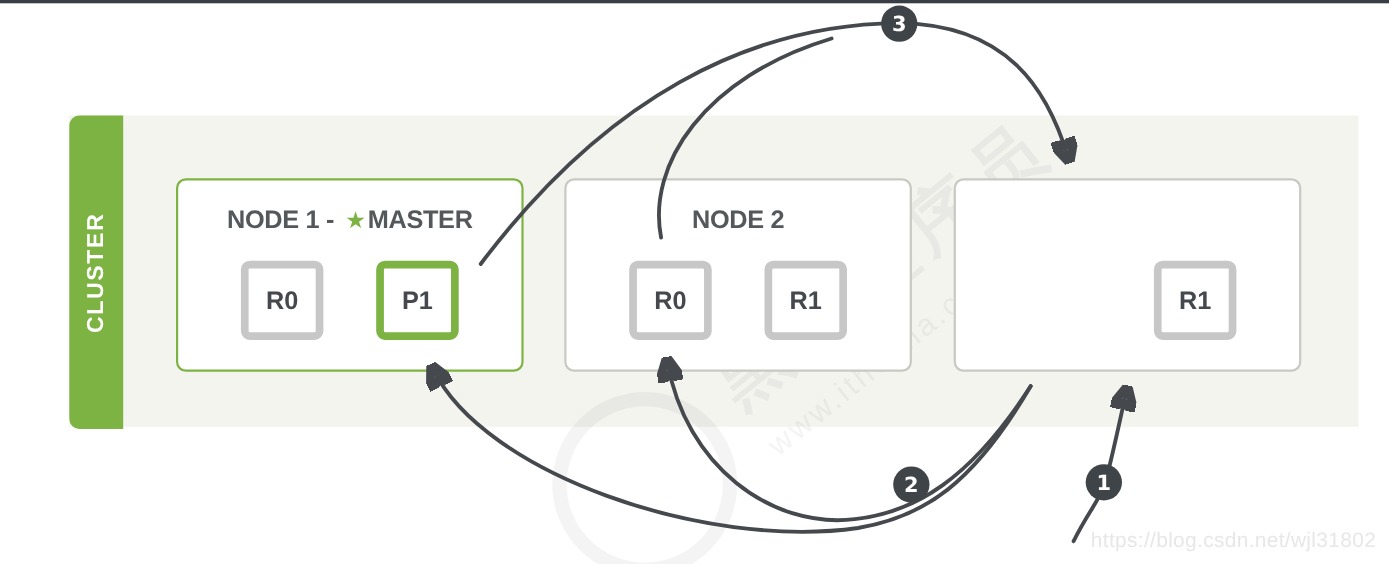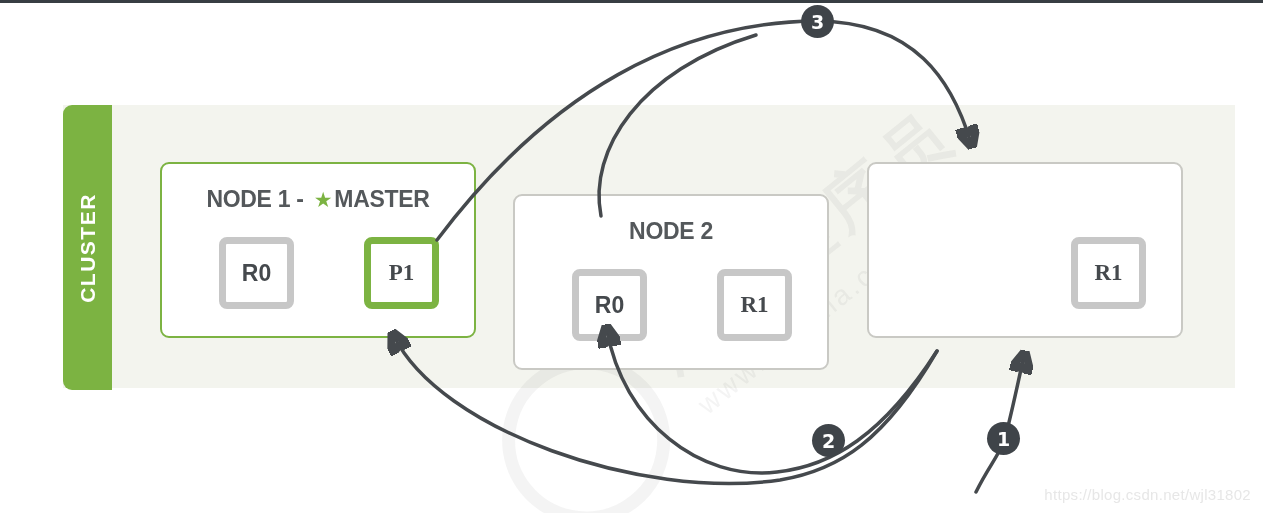--- a/index.html
+++ b/index.html
@@ -20,54 +20,54 @@
   }
   .cluster-text{
     transform:rotate(-90deg); white-space:nowrap; color:#fff; font-weight:bold;
     font-size:21px; letter-spacing:1.5px;
   }
   .node{
     position:absolute; top:162px; width:316px; height:176px; background:#fff;
     border:2px solid var(--gray-border); border-radius:9px; box-sizing:border-box;
   }
   .node.master{border-color:var(--green);}
-  .node1{left:160px;} .node2{left:513px;margin-top:32px;} .node3{left:867px;}
+  .node1{left:160px;} .node2{left:513px;} .node3{left:867px;}
   .node-title{
     position:absolute; top:22px; left:0; width:100%; text-align:center;
     font-size:23px; font-weight:bold; color:var(--title); letter-spacing:-0.3px;
   }
   .star{color:var(--green); font-size:21px; margin:0 2px 0 4px;}
   .shard{
     position:absolute; top:73px; width:75px; height:72px; box-sizing:border-box;
     border:7px solid var(--shard-gray); border-radius:8px; background:#fff;
     display:flex; align-items:center; justify-content:center;
     font-size:23px; font-weight:bold; color:var(--dark);
   }
   .shard.primary{border-color:var(--green);}
-  .shard.pos1{left:57px;} .shard.pos2{left:202px;font-family:Liberation Serif, serif;}
+  .shard.pos1{left:57px;} .shard.pos2{left:180px;}
   .arrows{position:absolute;left:0;top:0;pointer-events:none;}
   .arrows path{stroke:var(--dark); stroke-width:3.5; fill:none; stroke-linecap:round;}
   .arrowhead{fill:var(--dark);}
   .badge{
     position:absolute; width:33px; height:33px; border-radius:50%;
     background:var(--badge); color:#fff; display:flex; align-items:center; justify-content:center;
     font-size:19px; font-weight:bold; font-family:"DejaVu Sans","Liberation Sans",sans-serif;
   }
   .wm{
     position:absolute; left:468px; top:428px; transform:rotate(-39deg); transform-origin:0 0;
     display:flex; align-items:center; gap:26px; color:rgba(70,75,70,0.06); pointer-events:none;
   }
   .wm-logo{width:168px;height:168px;border:13px solid rgba(70,75,70,0.06);border-radius:50%;
     box-sizing:border-box; display:flex;align-items:center;justify-content:center;
     font-size:90px; font-weight:bold;}
   .wm-brand{font-size:64px;font-weight:bold;letter-spacing:10px;white-space:nowrap;}
   .wm-site{font-size:28px;letter-spacing:3px;margin-top:8px;white-space:nowrap;}
   .csdn{
     position:absolute; right:12px; bottom:10px; color:var(--csdn-gray);
-    font-size:15px; letter-spacing:0.3px;
+    font-size:19px; letter-spacing:0.3px;
   }
 </style>
 </head>
 <body>
 
 <div class="stage">
 
   <div class="topbar"></div>
   <div class="panel"></div>
 

